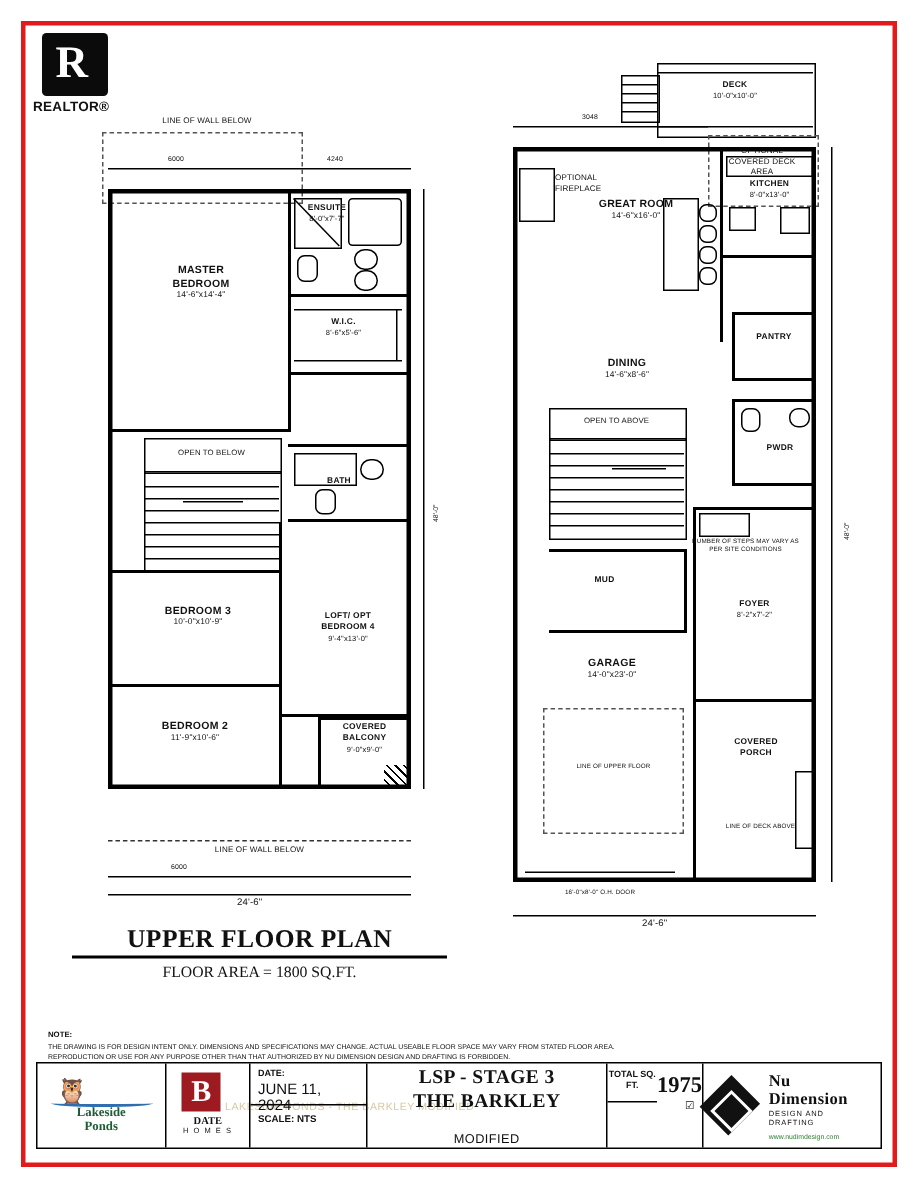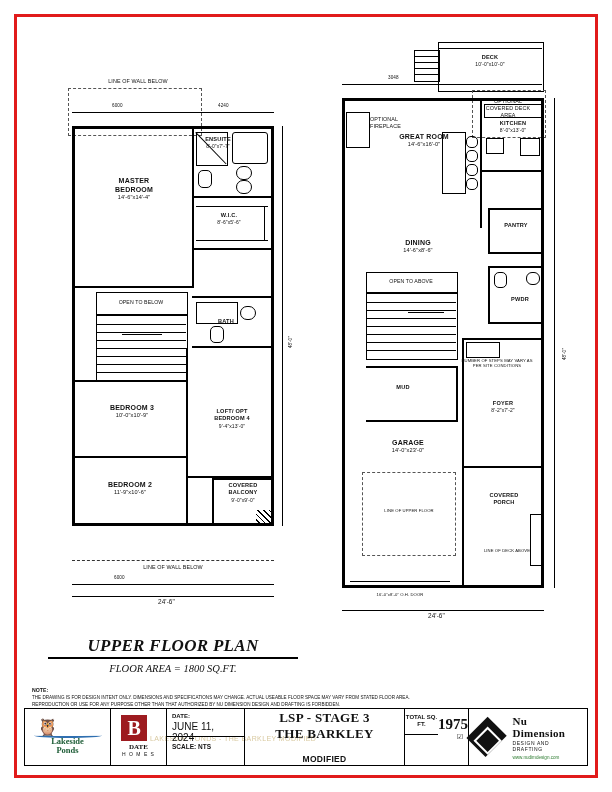--- a/index.html
+++ b/index.html
@@ -80,21 +80,21 @@
   .c-nu{width:118px;display:flex;align-items:center;justify-content:flex-start;}
 
   .c-date .r1{height:50%;border-bottom:1.4px solid #000;box-sizing:border-box;padding:4px 5px;}
   .c-date .r2{height:50%;box-sizing:border-box;padding:6px 5px;}
   .c-date .k{font-size:6px;font-weight:bold;}
   .c-date .v{font-size:10px;font-weight:normal;margin-top:2px;}
   .c-date .scale{font-size:6.5px;font-weight:bold;}
 
   .c-main .l1{font-size:13px;font-weight:bold;letter-spacing:.3px;font-family:"Liberation Serif", serif;}
   .c-main .l2{font-size:13px;font-weight:bold;letter-spacing:.3px;font-family:"Liberation Serif", serif;}
-  .c-main .l3{font-size:8.5px;font-weight:bold;letter-spacing:.3px;margin-top:12px;}
+  .c-main .l3{font-size:8.5px;font-weight:normal;letter-spacing:.3px;margin-top:12px;}
 
   .c-sq-top{height:46%;border-bottom:1.4px solid #000;box-sizing:border-box;display:flex;align-items:center;justify-content:center;font-size:6px;font-weight:bold;text-align:center;line-height:1.2;}
   .c-sq-bot{height:54%;display:flex;align-items:center;justify-content:center;font-size:15px;font-weight:bold;font-family:"Liberation Serif", serif;}
   .chk{position:absolute;right:5px;top:24px;font-size:7px;}
 
   
   .lake{width:76px;height:44px;position:relative;}
   .lake .bird{position:absolute;left:8px;top:2px;font-size:17px;color:#2f6fb0;}
   .lake .l1{position:absolute;left:0;top:21px;width:76px;text-align:center;font-size:8.5px;font-weight:bold;color:#1d5c36;font-family:"Liberation Serif", serif;}
   .lake .l2{position:absolute;left:0;top:30px;width:76px;text-align:center;font-size:8.5px;font-weight:bold;color:#1d5c36;font-family:"Liberation Serif", serif;}
@@ -118,20 +118,24 @@
 
   .wm{position:absolute;left:150px;top:735px;font-size:7px;color:#d8c9a0;letter-spacing:.4px;}
 </style>
 </head>
 <body>
 
 <div class="page">
 
   <div class="redborder"></div>
 
+  <div class="realtor">
+    <div class="sq"></div>
+    <div class="txt">REALTOR®</div>
+  </div>
 
   <div class="plan" style="left:60px;top:78px;width:240px;height:530px;">
 
     <div class="dashbox" style="left:8px;top:10px;width:132px;height:46px;"></div>
     <div class="lbl" style="left:18px;top:0px;width:120px;">LINE OF WALL BELOW</div>
 
     <div class="w" style="left:12px;top:48px;width:202px;height:3px;"></div>
     <div class="w" style="left:12px;top:48px;width:3px;height:400px;"></div>
     <div class="w" style="left:12px;top:445px;width:202px;height:3px;"></div>
     <div class="w" style="left:211px;top:48px;width:3px;height:400px;"></div>
@@ -348,21 +352,21 @@
     <div class="lbl" style="left:142px;top:508px;width:70px;font-size:4.2px;">LINE OF DECK ABOVE</div>
 
     <div class="wl" style="left:12px;top:44px;width:130px;height:1px;"></div>
     <div class="dim" style="left:58px;top:35px;">3048</div>
     <div class="wl" style="left:12px;top:570px;width:202px;height:1px;"></div>
     <div class="dim" style="left:98px;top:572px;font-size:6.4px;">24'-6"</div>
     <div class="wl" style="left:224px;top:58px;width:1px;height:490px;"></div>
     <div class="dimv" style="left:232px;top:320px;">48'-0"</div>
   </div>
 
-  <div class="title" style="left:48px;top:636px;width:250px;font-style:italic;">
+  <div class="title" style="left:48px;top:616px;width:250px;">
     <div class="t">UPPER FLOOR PLAN</div>
     <div class="u"></div>
     <div class="s">FLOOR AREA = 1800 SQ.FT.</div>
   </div>
 
 
   <div class="note">
     <div class="hdr">NOTE:</div>
     <div>THE DRAWING IS FOR DESIGN INTENT ONLY.  DIMENSIONS AND  SPECIFICATIONS MAY CHANGE. ACTUAL USEABLE FLOOR SPACE MAY VARY FROM STATED FLOOR AREA.</div>
     <div>REPRODUCTION OR USE FOR ANY  PURPOSE OTHER THAN THAT AUTHORIZED BY NU DIMENSION DESIGN AND DRAFTING IS FORBIDDEN.</div>

